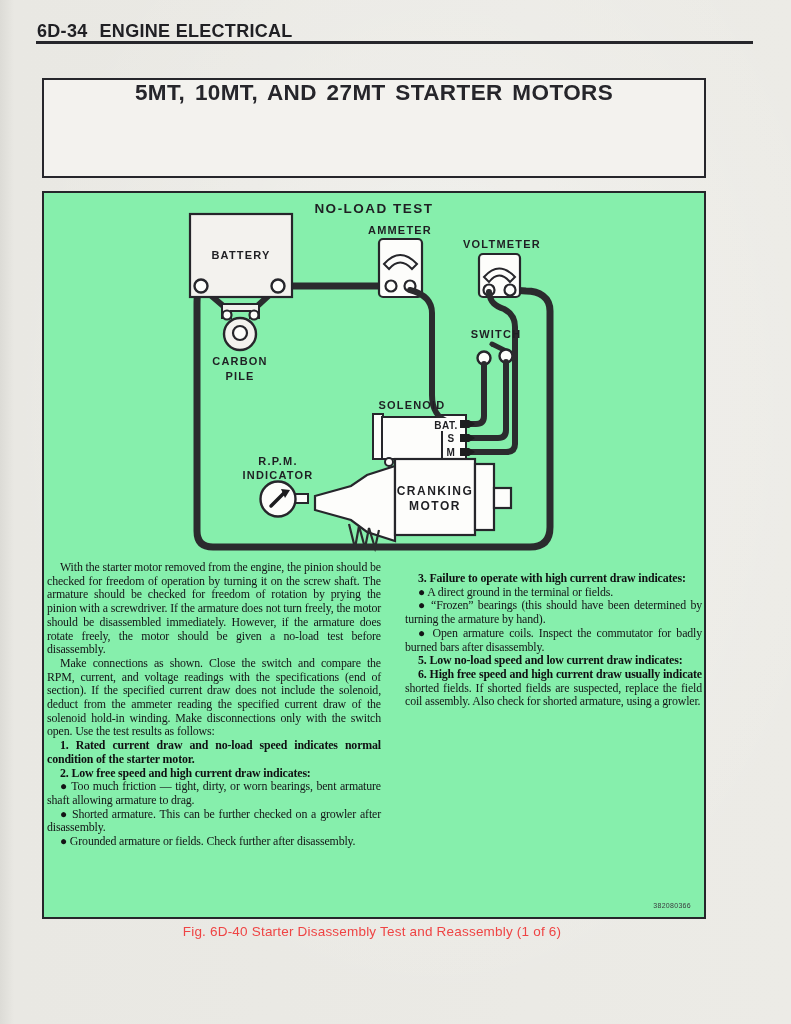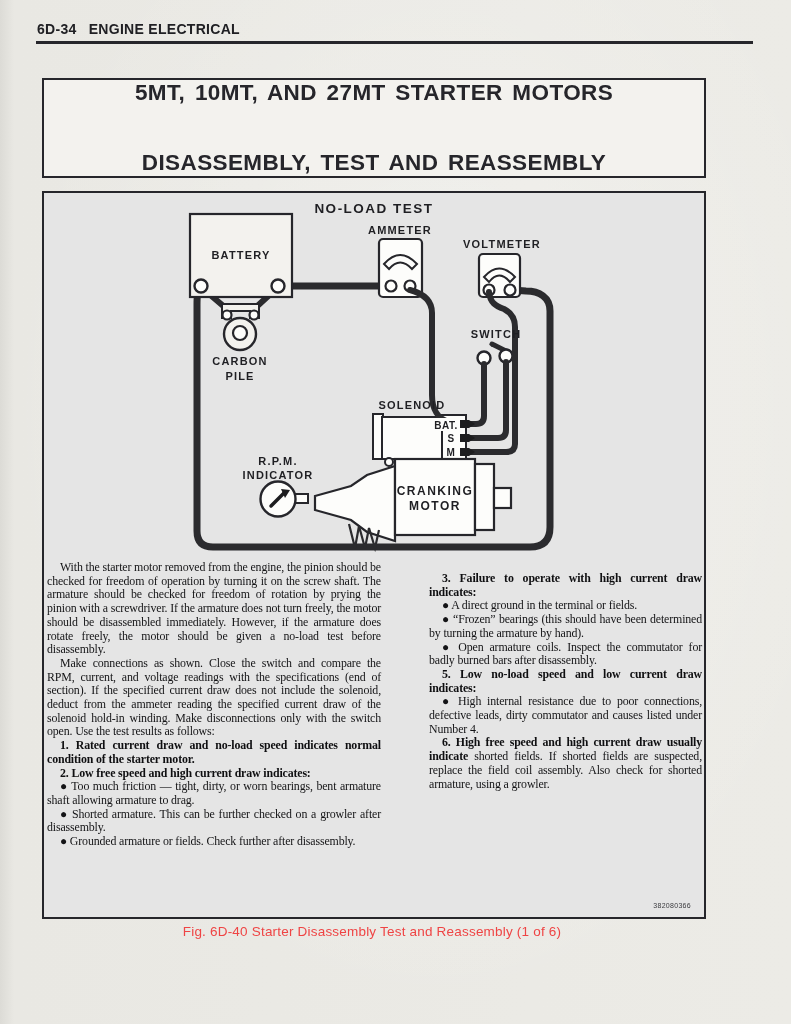--- a/index.html
+++ b/index.html
@@ -3,32 +3,32 @@
 <meta charset="utf-8">
 <style>
   html,body{margin:0;padding:0;}
   body{
     width:791px;height:1024px;position:relative;overflow:hidden;
     background:
       radial-gradient(ellipse at 55% 40%, rgba(255,255,255,.35), rgba(0,0,0,0) 70%),
       linear-gradient(90deg,#dcdbd6 0,#e9e8e3 14px,#ecebe6 100%);
     font-family:"Liberation Sans",sans-serif;color:#1c1c1e;
   }
-  .hdr{position:absolute;left:37px;top:21px;font-weight:bold;font-size:14px;
+  .hdr{position:absolute;left:37px;top:21px;font-weight:bold;font-size:18px;
        letter-spacing:.3px;color:#202024;white-space:nowrap;}
   .hdr .sec{margin-right:12px;}
   .hdr-rule{position:absolute;left:36px;top:41px;width:717px;height:3px;background:#26262b;}
   .titlebox{position:absolute;left:42px;top:78px;width:660px;height:96px;
     border:2.5px solid #26262b;background:#f3f2ee;text-align:center;
-    display:flex;flex-direction:column;justify-content:space-between;gap:24px;}
+    display:flex;flex-direction:column;justify-content:flex-start;gap:24px;}
   .titlebox div{font-weight:bold;font-size:22.5px;letter-spacing:.4px;word-spacing:3px;color:#26262b;}
   .mainbox{position:absolute;left:42px;top:191px;width:660px;height:724px;
-    border:2.5px solid #26262b;background:#e5e5e5;}
+    border:2.5px solid #26262b;background:#86efac;}
   .diagram{position:absolute;left:0;top:0;}
-  .cols{position:absolute;left:3px;top:368px;right:2px;display:flex;gap:48px;}
+  .cols{position:absolute;left:3px;top:368px;right:2px;display:flex;gap:24px;}
   .col{font-family:"Liberation Serif",serif;font-size:11.9px;line-height:13.7px;
        letter-spacing:-.15px;text-align:justify;color:#141416;}
   .col-left{width:334px;flex:0 0 334px;}
   .col-right{flex:1 1 auto;margin-top:11px;}
   .blk{margin:0;text-indent:13px;}
   .blk b{font-weight:bold;color:#0f0f11;}
   .partnum{position:absolute;right:13px;bottom:8px;font-size:7px;letter-spacing:.3px;color:#3a3a3e;}
   .caption{position:absolute;left:42px;top:924px;width:660px;text-align:center;
     font-size:13.5px;color:#ef4444;letter-spacing:.2px;}
   
@@ -43,21 +43,20 @@
 </head>
 <body>
 
 <div class="hdr">
   <span class="sec">6D-34</span><span>ENGINE ELECTRICAL</span>
 </div>
 <div class="hdr-rule"></div>
 
 <div class="titlebox">
   <div>5MT, 10MT, AND 27MT STARTER MOTORS</div>
-  <div>DISASSEMBLY, TEST AND REASSEMBLY</div>
 </div>
 
 <div class="mainbox">
 
   <svg class="diagram" width="660" height="364" viewBox="0 0 660 364">
 
     <path class="wire" stroke-width="7" stroke-linecap="round" d="M157,96 C153,100 153,104 153,112 L153,338 Q153,354 169,354 L486,354 Q506,354 506,334 L506,118 C506,104 495,98 482,98 L468,97"></path>
     <path class="wire" stroke-width="7" stroke-linecap="round" d="M234,93 L349,93"></path>
     <path class="wire" stroke-width="6" stroke-linecap="round" d="M157,94 L184,117"></path>
     <path class="wire" stroke-width="6" stroke-linecap="round" d="M234,94 L209,117"></path>
@@ -136,21 +135,20 @@
         <p class="blk"><span>● Too much friction — tight, dirty, or worn bearings, bent armature shaft allowing armature to drag.</span></p>
         <p class="blk"><span>● Shorted armature. This can be further checked on a growler after disassembly.</span></p>
         <p class="blk"><span>● Grounded armature or fields. Check further after disassembly.</span></p>
       </div>
     <div class="col col-right">
         <p class="blk"><b>3. Failure to operate with high current draw indicates:</b></p>
         <p class="blk"><span>● A direct ground in the terminal or fields.</span></p>
         <p class="blk"><span>● “Frozen” bearings (this should have been determined by turning the armature by hand).</span></p>
         <p class="blk"><span>● Open armature coils. Inspect the commutator for badly burned bars after disassembly.</span></p>
         <p class="blk"><b>5. Low no-load speed and low current draw indicates:</b></p>
-        <p class="blk"><span>● High internal resistance due to poor connections, defective leads, dirty commutator and causes listed under Number 4.</span></p>
         <p class="blk"><b>6. High free speed and high current draw usually indicate</b><span> shorted fields. If shorted fields are suspected, replace the field coil assembly. Also check for shorted armature, using a growler.</span></p>
       </div>
   </div>
 
   <div class="partnum">382080366</div>
 </div>
 
 <div class="caption">Fig. 6D-40 Starter Disassembly Test and Reassembly (1 of 6)</div>
 
 </body></html>

